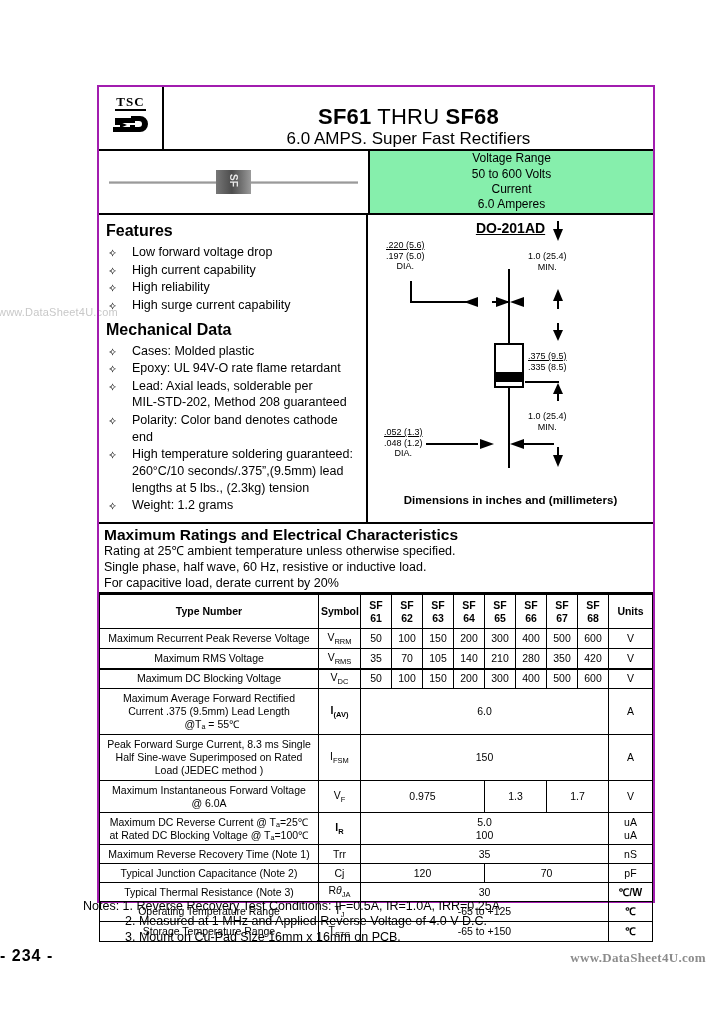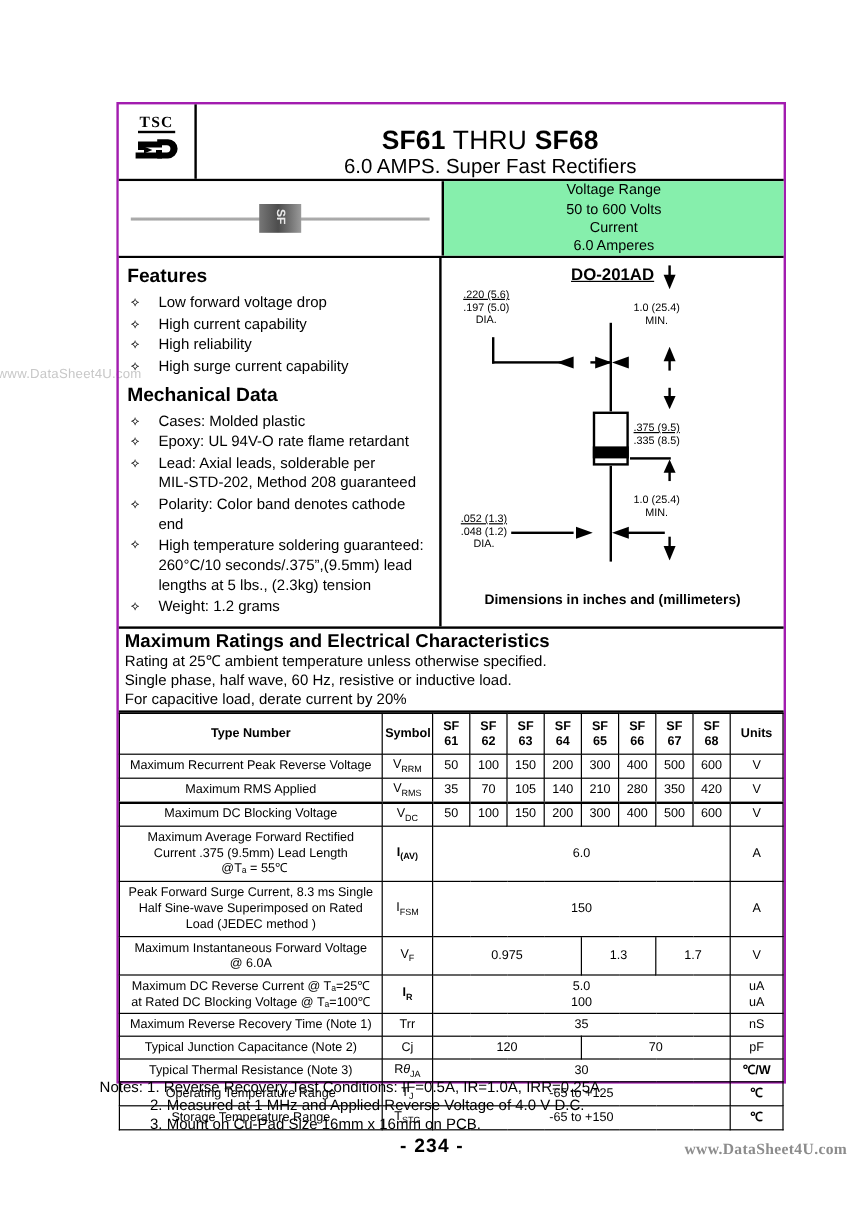--- a/index.html
+++ b/index.html
@@ -80,21 +80,21 @@
   td.sfh{font-size:12px;font-weight:bold;line-height:1.05;}
   td.unith{font-size:12px;}
   .thickb{border-bottom-width:2px !important;}
   sub{font-size:7.5px;}
   .deg{font-weight:bold;}
 
   
   .notes{position:absolute;left:83px;top:899px;width:560px;font-size:12.5px;line-height:1.22;}
   .notes .n1{margin-left:0;}
   .notes .nx{margin-left:42px;}
-  .pageno{position:absolute;left:0;right:0;top:947px;text-align:center;
+  .pageno{position:absolute;left:0;right:0;top:947px;text-align:left;
           font-size:16px;font-weight:bold;letter-spacing:1px;}
 </style>
 </head>
 <body>
 
 <div class="page">
 
   <div class="wm-left">www.DataSheet4U.com</div>
   <div class="wm-foot">www.DataSheet4U.com</div>
 
@@ -308,21 +308,21 @@
           <td class="val">150</td>
           <td class="val">200</td>
           <td class="val">300</td>
           <td class="val">400</td>
           <td class="val">500</td>
           <td class="val">600</td>
           <td class="val">V</td>
         </tr>
 
         <tr style="height:20px;" class="thickb">
-          <td class="lbl thickb">Maximum RMS Applied</td>
+          <td class="lbl thickb">Maximum RMS Voltage</td>
           <td class="sym thickb"><span>V</span><sub>RMS</sub></td>
           <td class="val thickb">35</td>
           <td class="val thickb">70</td>
           <td class="val thickb">105</td>
           <td class="val thickb">140</td>
           <td class="val thickb">210</td>
           <td class="val thickb">280</td>
           <td class="val thickb">350</td>
           <td class="val thickb">420</td>
           <td class="val thickb">V</td>

